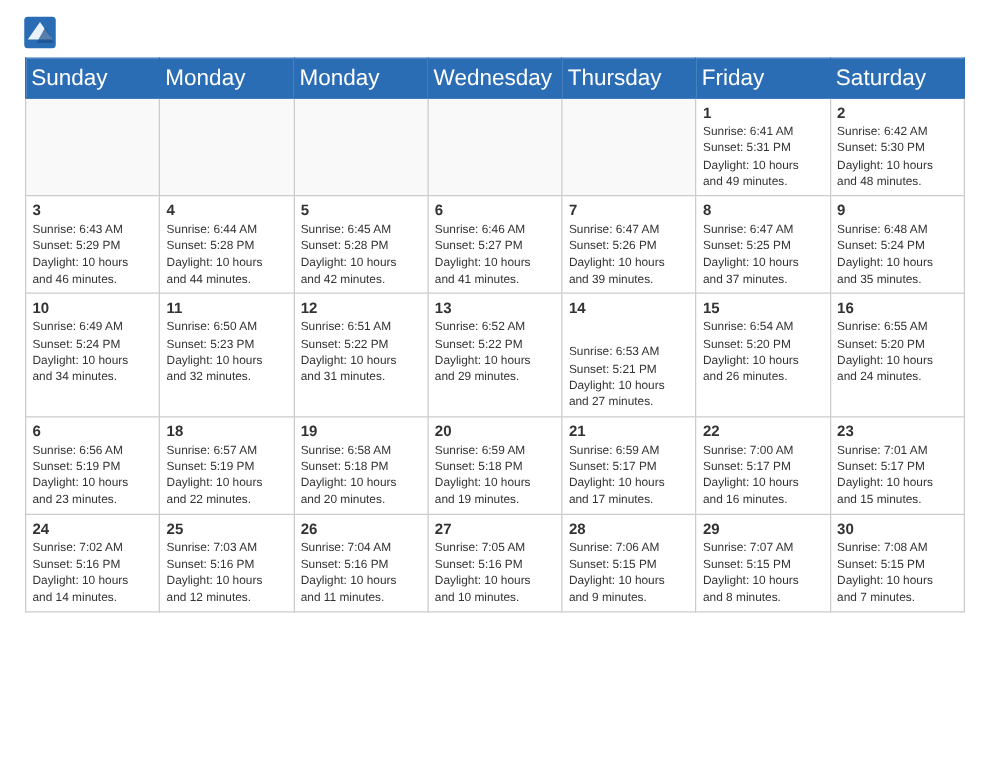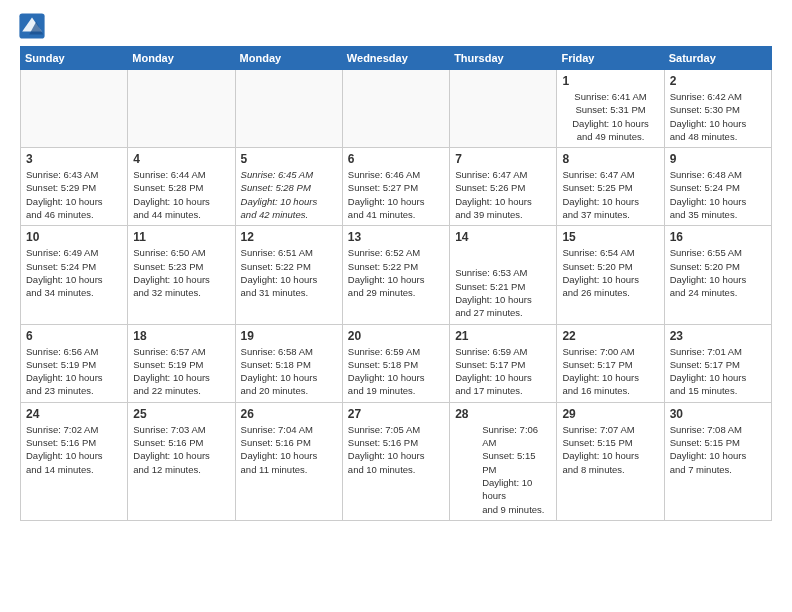--- a/index.html
+++ b/index.html
@@ -54,22 +54,22 @@
     }
     .calendar {
       width: 100%;
       border-collapse: collapse;
       margin: 0 10px;
       width: calc(100% - 20px);
     }
     .calendar th {
       background: #2a6db5;
       color: #fff;
-      font-size: 11px;
-      font-weight: bold;
+      font-size: 18px;
+      font-weight: normal;
       padding: 5px 4px;
       text-align: left;
       border: 1px solid #2a6db5;
     }
     .calendar td {
       vertical-align: top;
       border: 1px solid #ccc;
       padding: 4px 5px;
       font-size: 10px;
       color: #333;
@@ -132,21 +132,21 @@
     </thead>
     <tbody id="calendar-body">
     <tr>
           <td class="empty"></td>
           <td class="empty"></td>
           <td class="empty"></td>
           <td class="empty"></td>
           <td class="empty"></td>
           <td>
             <span class="day-num">1</span>
-            <div class="day-info" style="white-space: pre-line; text-align: center;">Sunrise: 6:41 AM
+            <div class="day-info" style="white-space: pre-line;">Sunrise: 6:41 AM
 Sunset: 5:31 PM
 Daylight: 10 hours
 and 49 minutes.</div>
           </td>
           <td>
             <span class="day-num">2</span>
             <div class="day-info" style="white-space: pre-line;">Sunrise: 6:42 AM
 Sunset: 5:30 PM
 Daylight: 10 hours
 and 48 minutes.</div>
@@ -162,21 +162,21 @@
           </td>
           <td>
             <span class="day-num">4</span>
             <div class="day-info" style="white-space: pre-line;">Sunrise: 6:44 AM
 Sunset: 5:28 PM
 Daylight: 10 hours
 and 44 minutes.</div>
           </td>
           <td>
             <span class="day-num">5</span>
-            <div class="day-info" style="white-space: pre-line; font-style: italic;">Sunrise: 6:45 AM
+            <div class="day-info" style="white-space: pre-line;">Sunrise: 6:45 AM
 Sunset: 5:28 PM
 Daylight: 10 hours
 and 42 minutes.</div>
           </td>
           <td>
             <span class="day-num">6</span>
             <div class="day-info" style="white-space: pre-line;">Sunrise: 6:46 AM
 Sunset: 5:27 PM
 Daylight: 10 hours
 and 41 minutes.</div>
@@ -329,21 +329,21 @@
           </td>
           <td>
             <span class="day-num">27</span>
             <div class="day-info" style="white-space: pre-line;">Sunrise: 7:05 AM
 Sunset: 5:16 PM
 Daylight: 10 hours
 and 10 minutes.</div>
           </td>
           <td>
             <span class="day-num">28</span>
-            <div class="day-info" style="white-space: pre-line; margin-left: 27px;">Sunrise: 7:06 AM
+            <div class="day-info" style="white-space: pre-line;">Sunrise: 7:06 AM
 Sunset: 5:15 PM
 Daylight: 10 hours
 and 9 minutes.</div>
           </td>
           <td>
             <span class="day-num">29</span>
             <div class="day-info" style="white-space: pre-line;">Sunrise: 7:07 AM
 Sunset: 5:15 PM
 Daylight: 10 hours
 and 8 minutes.</div>

